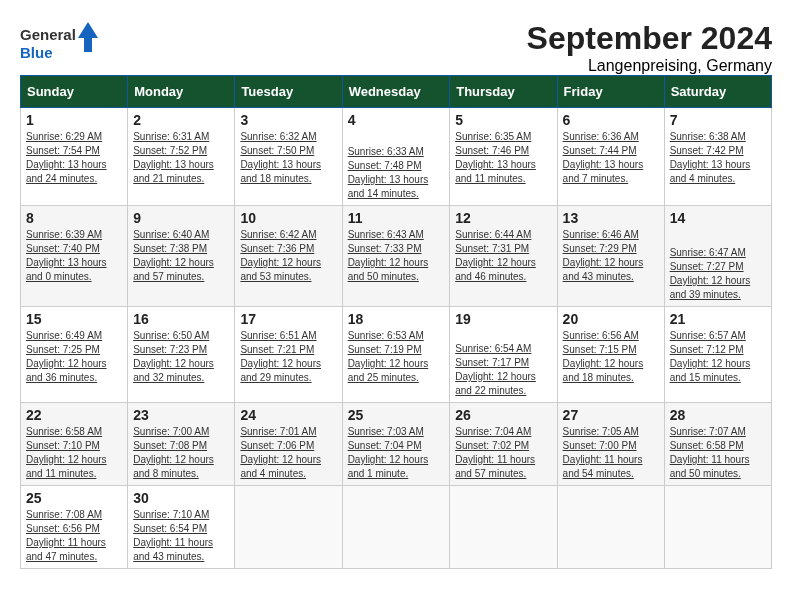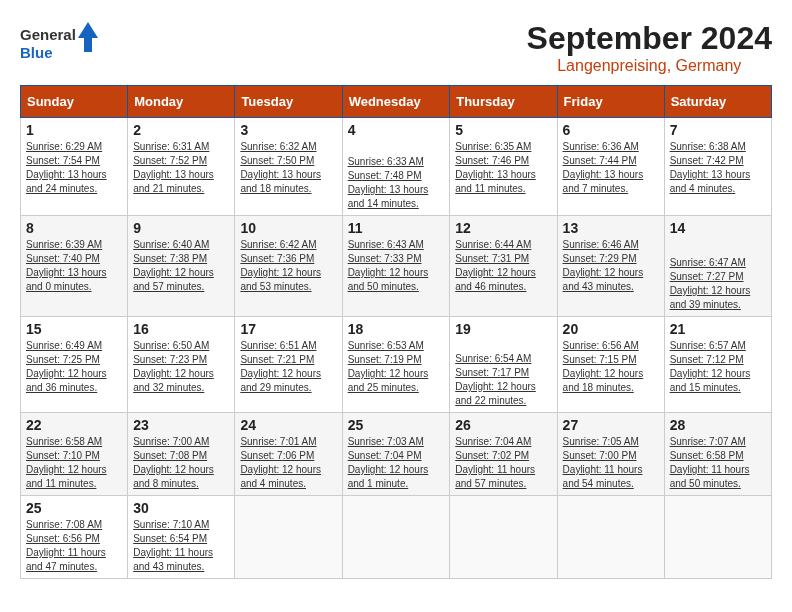--- a/index.html
+++ b/index.html
@@ -7,47 +7,45 @@
       font-family: Arial, sans-serif;
       background: #fff;
       width: 792px;
       min-height: 612px;
       padding: 20px;
     }
     .header {
       display: flex;
       justify-content: space-between;
       align-items: flex-start;
-      margin-bottom: 10px;
     }
     .logo {
       display: flex;
       align-items: center;
       gap: 4px;
     }
     .title-block {
       text-align: right;
     }
     .month-title {
       font-size: 32px;
       font-weight: bold;
       color: #222;
     }
     .location {
       font-size: 16px;
-      color: #c2410c;
-      text-align: center;
+      color: #000000;
     }
     table {
       width: 100%;
       border-collapse: collapse;
       font-size: 11px;
     }
     thead tr th {
-      background-color: #c2410c;
+      background-color: #14532d;
       color: #fff;
       padding: 8px 6px;
       text-align: left;
       font-size: 13px;
       font-weight: bold;
       border: 1px solid #1055a0;
     }
     tbody tr td {
       border: 1px solid #ccc;
       vertical-align: top;

